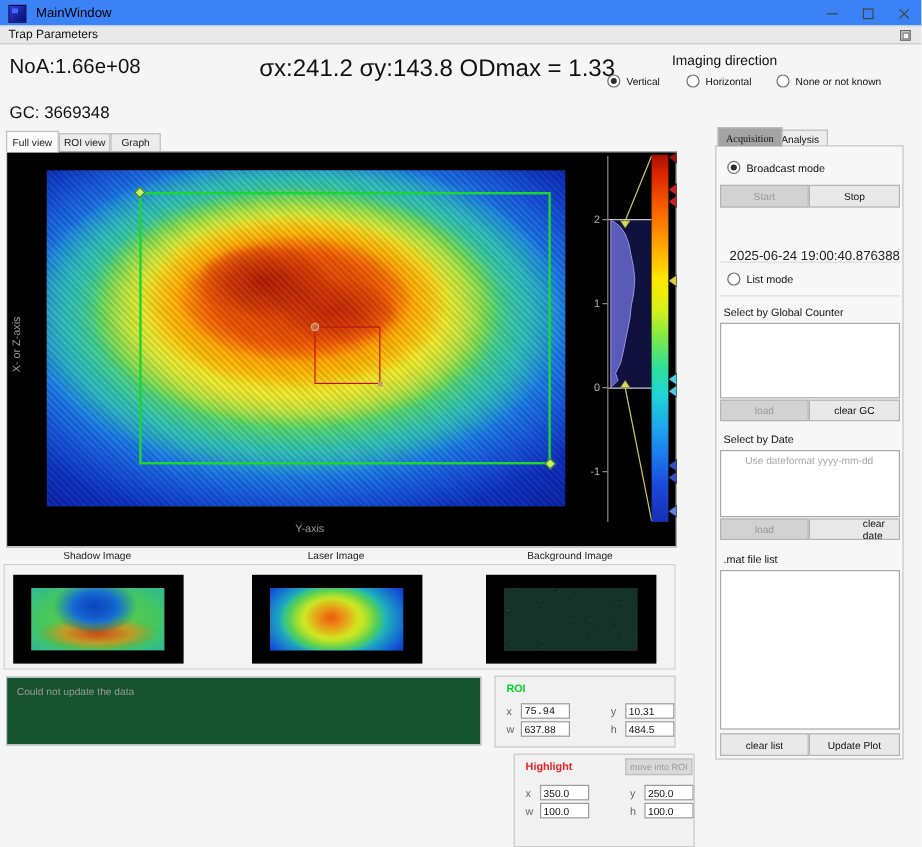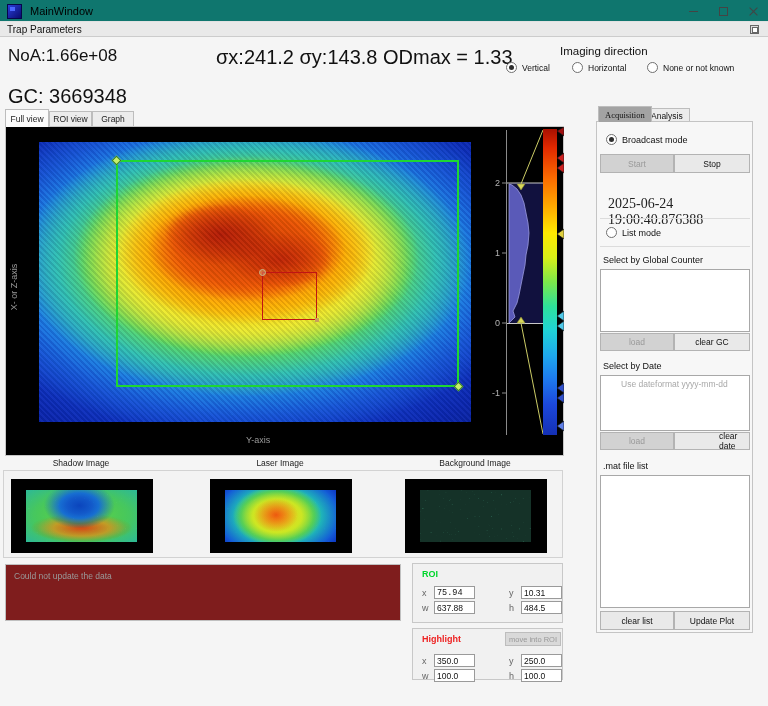--- a/index.html
+++ b/index.html
@@ -6,42 +6,42 @@
   html,body { width:768px; height:706px; overflow:hidden; }
   #app {
     position:relative; width:768px; height:706px;
     background:#f5f5f5;
     font-family:"Liberation Sans", sans-serif;
     color:#111;
   }
   .abs { position:absolute; }
 
   
-  #titlebar { left:0; top:0; width:768px; height:22px; background:#0f766e; border-bottom:1px solid #e2e2e2; }
+  #titlebar { left:0; top:0; width:768px; height:22px; background:#3b82f6; border-bottom:1px solid #e2e2e2; }
   #app-icon { left:7px; top:4px; width:15px; height:15px; background:linear-gradient(135deg,#2a3fd8,#090a6e); border:1px solid #06064a; }
   #app-icon:after { content:""; position:absolute; left:2px; top:2px; width:5px; height:4px; background:#4a66ff; }
   #window-title { left:30px; top:5px; font-size:11px; color:#000; }
   .winbtn { top:0; width:30px; height:22px; display:flex; align-items:center; justify-content:center; }
   #btn-min { left:678px; } #btn-max { left:708px; } #btn-close { left:738px; }
   #btn-min span { width:9px; height:1px; background:#444; display:block; }
   #btn-max span { width:9px; height:9px; border:1px solid #444; display:block; }
   #btn-close span { position:relative; width:11px; height:11px; display:block; }
   #btn-close span:before,#btn-close span:after { content:""; position:absolute; left:5px; top:0; width:1px; height:11px; background:#444; }
   #btn-close span:before { transform:rotate(45deg); } #btn-close span:after { transform:rotate(-45deg); }
 
   
   #menubar { left:0; top:22px; width:768px; height:15px; background:#e9e9e9; border-bottom:1px solid #cccccc; }
   #menu-item { left:7px; top:2px; font-size:10px; color:#111; }
   #menu-float-icon { left:750px; top:3px; width:9px; height:9px; border:1px solid #666; background:#ddd; }
   #menu-float-icon:after { content:""; position:absolute; left:1px; top:1px; width:4px; height:4px; border:1px solid #666; background:#fff; }
 
   
   #noa { left:8px; top:46px; font-size:17px; }
   #stats { left:216px; top:46px; font-size:20px; }
-  #gc { left:8px; top:85px; font-size:20px; }
+  #gc { left:8px; top:85px; font-size:14px; }
   #imgdir-label { left:560px; top:45px; font-size:11.5px; }
   .radio-row { display:flex; align-items:center; gap:5px; }
   .radio { width:11px; height:11px; border-radius:50%; border:1px solid #707070; background:#fff; position:relative; flex:none; }
   .radio.checked:after { content:""; position:absolute; left:2px; top:2px; width:5px; height:5px; border-radius:50%; background:#2d2d2d; }
   .radio-label { font-size:8.5px; color:#111; }
   #radio-vertical { left:506px; top:62px; }
   #radio-horizontal { left:572px; top:62px; }
   #radio-none { left:647px; top:62px; }
 
   
@@ -94,44 +94,44 @@
     background:
       radial-gradient(ellipse 20% 32% at 46% 48%, rgba(240,120,20,.92) 0%, rgba(250,190,30,0) 100%),
       radial-gradient(ellipse 40% 58% at 47% 50%, #ffd826 0%, #d8ec32 55%, rgba(120,220,120,0) 100%),
       radial-gradient(ellipse 64% 88% at 48% 50%, #6adc6e 30%, #2cc8c8 60%, #1c84e0 85%, #1048d0 100%),
       #0b34c4;
   }
   #img-background { background:#54c8a0; }
   #img-background .grain { opacity:.75; mix-blend-mode:hard-light; }
 
   
-  #status-box { left:5px; top:564px; width:396px; height:57px; background:#7f1d1d; border:1px solid #c0c0c0; }
+  #status-box { left:5px; top:564px; width:396px; height:57px; background:#14532d; border:1px solid #c0c0c0; }
   #status-text { left:8px; top:6px; font-size:8.5px; color:#9a9a9a; }
   .grp { background:#f1f1f1; border:1px solid #c8c8c8; }
   #roi-panel { left:412px; top:563px; width:151px; height:60px; }
-  #highlight-panel { left:412px; top:628px; width:151px; height:52px; }
+  #highlight-panel { left:428px; top:628px; width:151px; height:78px; }
   .grp-title { position:absolute; left:9px; top:5px; font-size:9px; font-weight:bold; }
   #roi-title { color:#00d52c; } #hl-title { color:#ee2222; }
   .fld-label { position:absolute; font-size:9px; color:#666; }
   .fld { position:absolute; width:41px; height:13px; border:1px solid #9a9a9a; background:#fff; font-size:8.5px; padding:0 2px; font-family:"Liberation Sans",sans-serif; color:#111; }
   #move-roi-btn { position:absolute; left:92px; top:3px; width:56px; height:14px; background:#d9d9d9; border:1px solid #bdbdbd; color:#999; font-size:7.5px; display:flex; align-items:center; justify-content:center; }
 
   
   .atab { top:108px; height:14px; background:#ececec; border:1px solid #bdbdbd; border-bottom:none; font-size:8.5px; display:flex; align-items:center; justify-content:center; padding:0 6px; }
   .atab.active { top:106px; height:16px; background:#a3a3a3; z-index:3;font-family:Liberation Serif, serif; }
   #atab-acquisition { left:598px; } #atab-analysis { left:644px; }
   #acq-box { left:596px; top:121px; width:157px; height:512px; background:#f7f7f7; border:1px solid #c4c4c4; z-index:2; }
   #acq-box .sep { position:absolute; left:3px; width:150px; height:1px; background:#dcdcdc; }
   #radio-broadcast { left:9px; top:12px; } #radio-list { left:9px; top:105px; }
   #radio-broadcast .radio-label, #radio-list .radio-label { font-size:9px; }
   .btn { position:absolute; display:flex; align-items:center; justify-content:center; font-size:8.5px; background:#e9e9e9; border:1px solid #b3b3b3; color:#111; }
   .btn.disabled { background:#d2d2d2; color:#9a9a9a; }
   #btn-start { left:3px; top:32px; width:74px; height:19px; }
   #btn-stop  { left:77px; top:32px; width:76px; height:19px; }
-  #acq-timestamp { left:11px; top:74px; font-size:14px; color:#222;font-family:Liberation Serif, serif; }
+  #acq-timestamp { left:11px; top:86px; font-size:11px; color:#222; }
   .sec-label { position:absolute; font-size:9px; color:#111; }
   #gc-label { left:6px; top:133px; }
   #gc-text { left:3px; top:147px; width:150px; height:63px; }
   .tarea { position:absolute; border:1px solid #a8a8a8; background:#fff; font-size:8.5px; font-family:"Liberation Sans",sans-serif; resize:none; padding:3px; color:#333; }
   .tarea::placeholder { color:#a8a8a8; }
   #btn-load-gc { left:3px; top:211px; width:74px; height:18px; }
   #btn-clear-gc { left:77px; top:211px; width:76px; height:18px; }
   #date-label { left:6px; top:239px; }
   #date-text { left:3px; top:253px; width:150px; height:56px;padding-left:20px; }
   #btn-load-date { left:3px; top:310px; width:74px; height:18px; }

